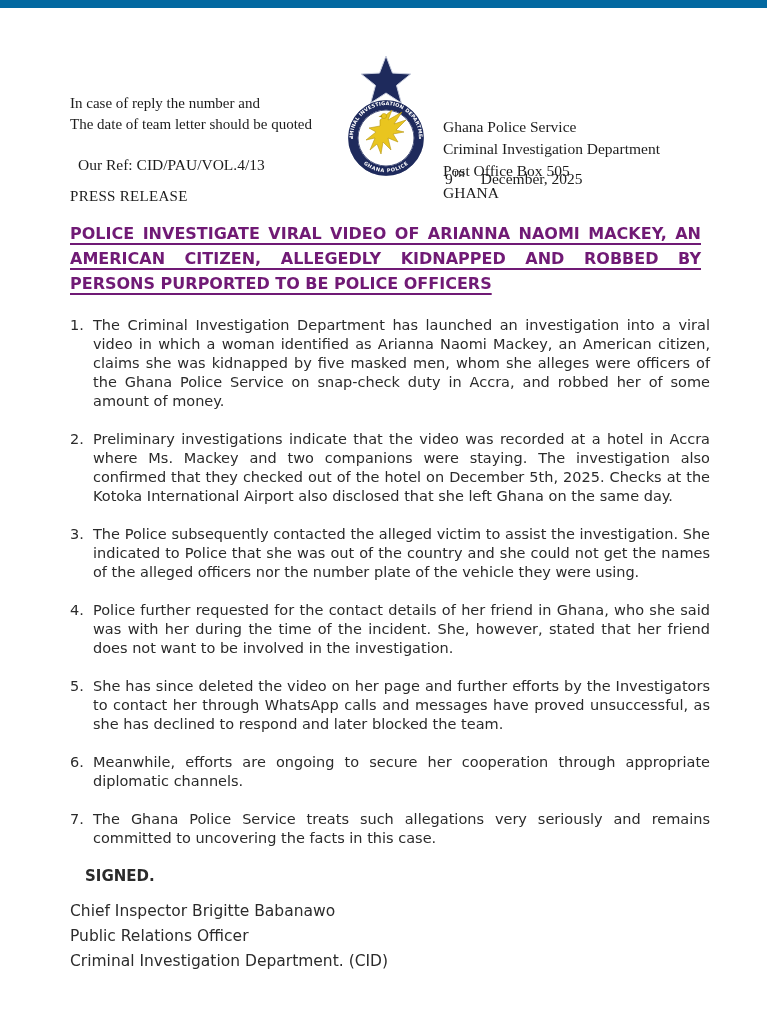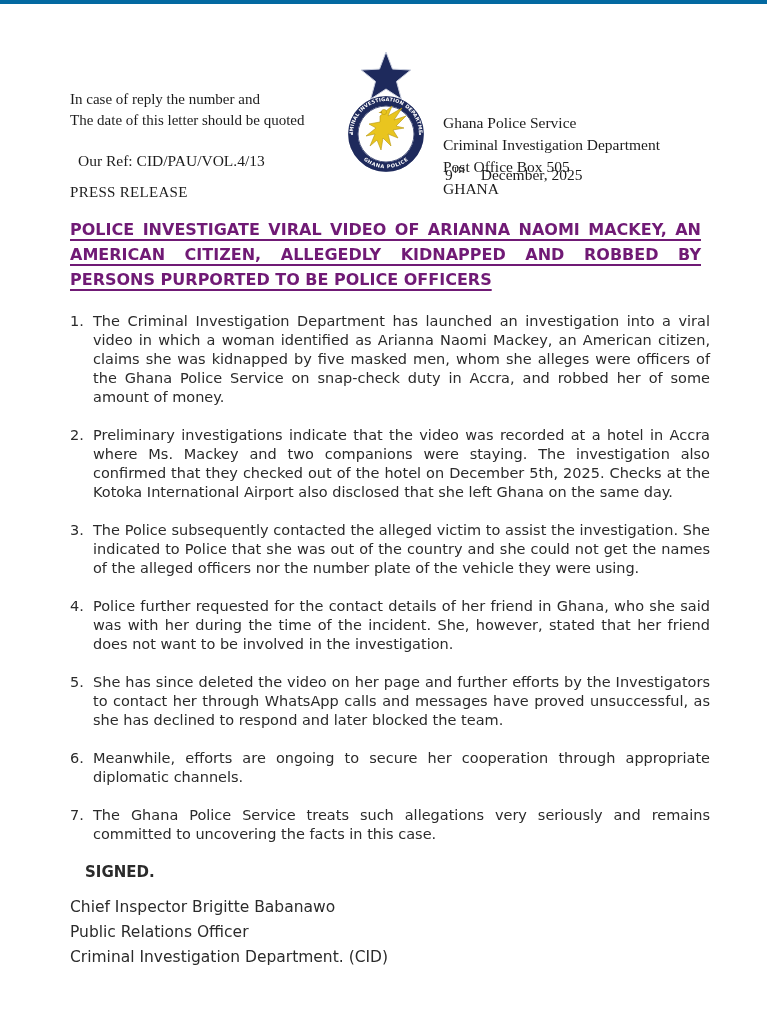--- a/index.html
+++ b/index.html
@@ -1,21 +1,21 @@
 <!DOCTYPE html>
 <html><head>
 <meta charset="utf-8">
 <style>
   html,body { margin:0; padding:0; background:#ffffff; }
   .page {
     position:relative;
     width:767px; height:1024px;
     background:#ffffff;
     overflow:hidden;
-    border-top:4px solid #0369a1;
+    border-top:8px solid #0369a1;
     box-sizing:border-box;
   }
   
   .letterhead { position:relative; height:205px; }
   .serif { font-family:"Liberation Serif", serif; color:#1c1c1c; }
   .reply-note { position:absolute; left:70px; top:85px; font-size:15px; line-height:21px; }
   .logo { position:absolute; left:335px; top:48px; width:102px; height:124px; }
   .address { position:absolute; left:443px; top:74px; font-size:15.5px; line-height:22px;margin-top:34px; }
   .our-ref { position:absolute; left:70px; top:148px; font-size:15.5px;margin-left:8px; }
   .letter-date { position:absolute; left:445px; top:162px; font-size:15.5px; }
@@ -48,21 +48,21 @@
 </style>
 </head>
 <body>
 
 <div class="page">
 
   <div class="letterhead">
 
     <div class="reply-note serif">
       <div>In case of reply the number and</div>
-      <div>The date of this letter should be quoted</div>
+      <div>The date of team letter should be quoted</div>
     </div>
 
     <div class="logo">
       <svg width="102" height="124" viewBox="0 0 102 124" xmlns="http://www.w3.org/2000/svg">
 
         <polygon points="51,0 57.5,17.1 75.7,18 61.5,29.4 66.3,47 51,37 35.7,47 40.5,29.4 26.3,18 44.5,17.1" fill="#1e2a5c" stroke="#c9cede" stroke-width="1"></polygon>
 
         <g>
           <circle cx="51" cy="82" r="37.5" fill="#ffffff" stroke="#9aa0b5" stroke-width="1"></circle>
           <circle cx="51" cy="82" r="33" fill="none" stroke="#1e2a5c" stroke-width="9.5"></circle>

